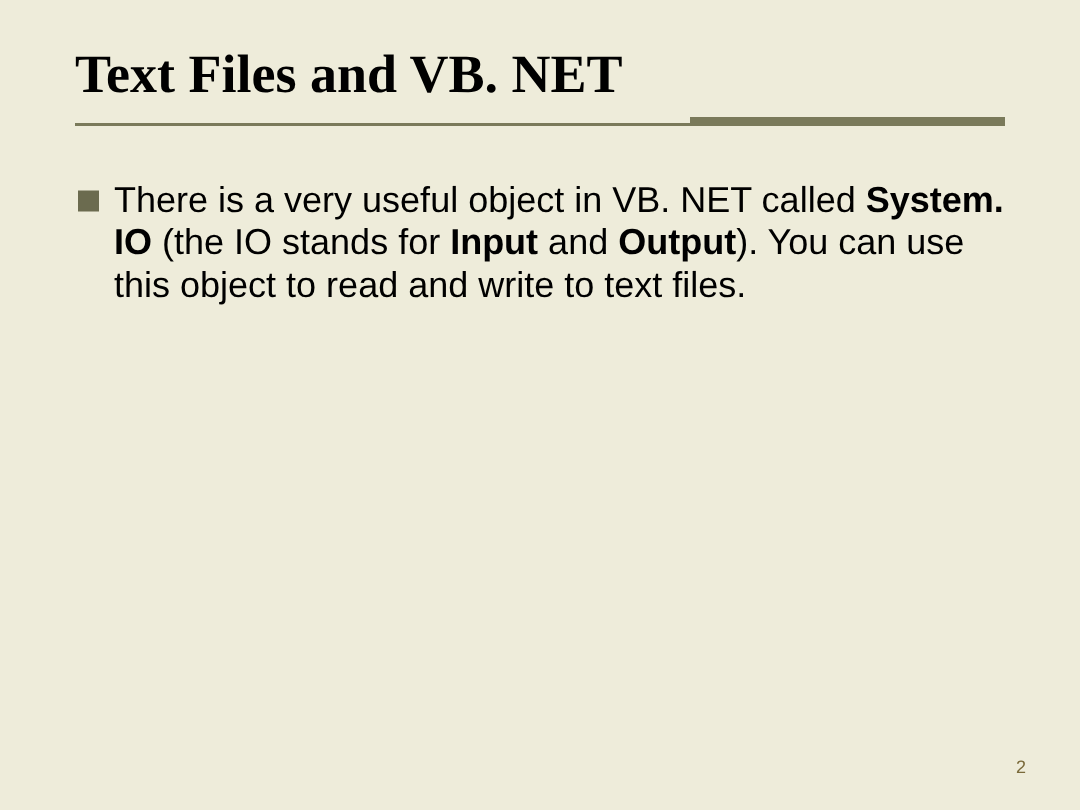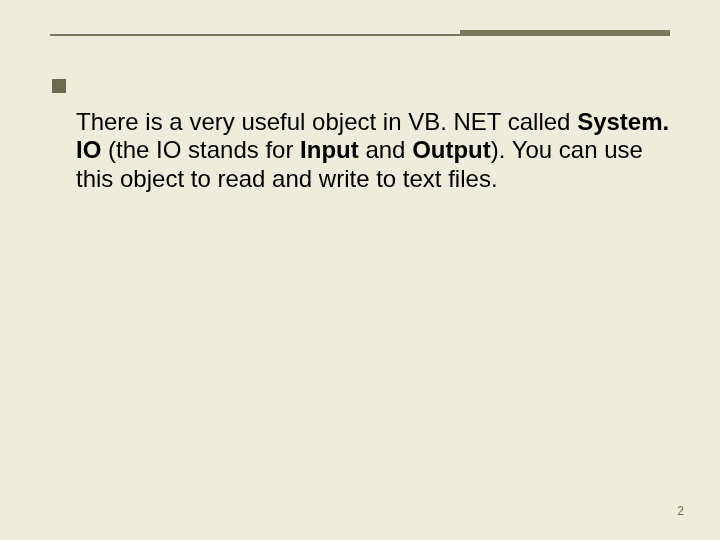--- a/index.html
+++ b/index.html
@@ -56,37 +56,37 @@
   }
   .bullet {
     width: 14px;
     height: 14px;
     background: #6b6b4f;
     flex: 0 0 14px;
     margin-top: 7px;
   }
   .bullet-text {
     flex: 1;
-    margin-top: 36px;
   }
   .b { font-weight: bold; }
   .pagenum {
     position: absolute;
     right: 36px;
     bottom: 22px;
     font-size: 12px;
     color: #7a6a3a;
     font-family: Arial, Helvetica, sans-serif;
   }
 </style>
 </head>
 <body>
 
 <div class="slide">
 
+  <div class="title">Text Files and VB. NET</div>
 
   <div class="rule-wrap">
     <div class="rule-long"></div>
     <div class="rule-short"></div>
   </div>
 
   <div class="body">
     <div class="bullet-row">
       <div class="bullet"></div>
       <div class="bullet-text">

